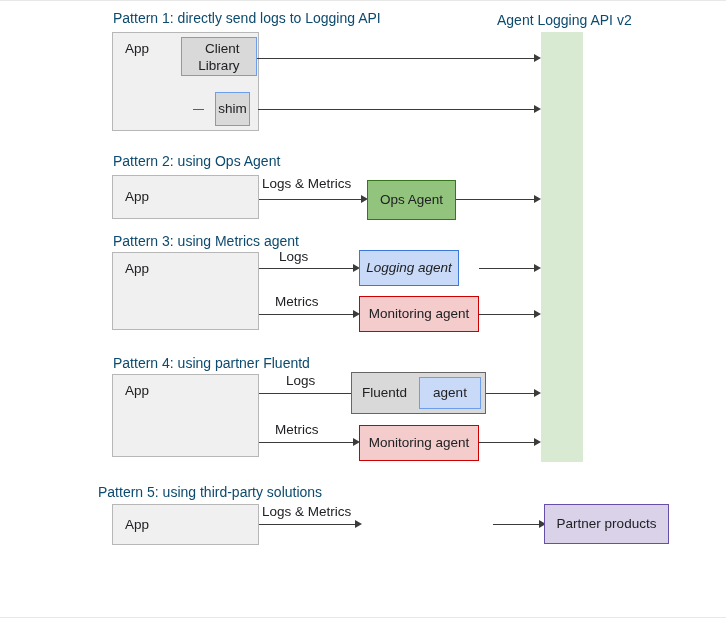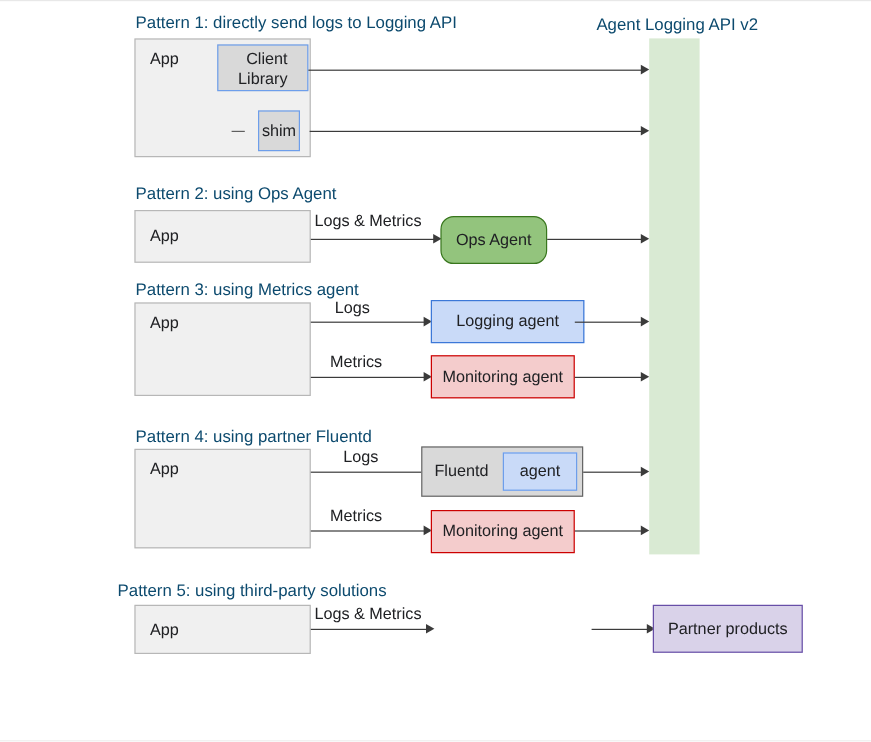--- a/index.html
+++ b/index.html
@@ -138,36 +138,36 @@
 
   <div class="abs box box-app left" style="left:112px; top:174px; width:147px; height:44px;">
     <span>App</span>
   </div>
 
   <div class="abs edge-label" style="left:262px; top:175px;">Logs &amp; Metrics</div>
 
   <div class="abs hline" style="left:259px; top:198px; width:104px;"></div>
   <div class="abs arrowhead" style="left:361px; top:194px;"></div>
 
-  <div class="abs box box-green center" style="left:367px; top:179px; width:89px; height:40px;border-radius:11px;">Ops Agent</div>
+  <div class="abs box box-green center" style="left:367px; top:179px; width:89px; height:40px;">Ops Agent</div>
 
   <div class="abs hline" style="left:456px; top:198px; width:79px;"></div>
   <div class="abs arrowhead" style="left:534px; top:194px;"></div>
 
   <div class="abs section-title" style="left:113px; top:232px;">Pattern 3: using Metrics agent</div>
 
   <div class="abs box box-app left" style="left:112px; top:251px; width:147px; height:78px; align-items:flex-start; padding-top:8px;">
     <span>App</span>
   </div>
 
   <div class="abs edge-label" style="left:279px; top:248px;">Logs</div>
   <div class="abs hline" style="left:259px; top:267px; width:96px;"></div>
   <div class="abs arrowhead" style="left:353px; top:263px;"></div>
 
-  <div class="abs box box-blue center" style="left:359px; top:249px; width:128px; height:36px;">Logging agent</div>
+  <div class="abs box box-blue center" style="left:359px; top:249px; width:100px; height:36px;font-style:italic;">Logging agent</div>
 
   <div class="abs hline" style="left:479px; top:267px; width:56px;"></div>
   <div class="abs arrowhead" style="left:534px; top:263px;"></div>
 
   <div class="abs edge-label" style="left:275px; top:293px;">Metrics</div>
   <div class="abs hline" style="left:259px; top:313px; width:96px;"></div>
   <div class="abs arrowhead" style="left:353px; top:309px;"></div>
 
   <div class="abs box box-red center" style="left:359px; top:295px; width:120px; height:36px;">Monitoring agent</div>
 

